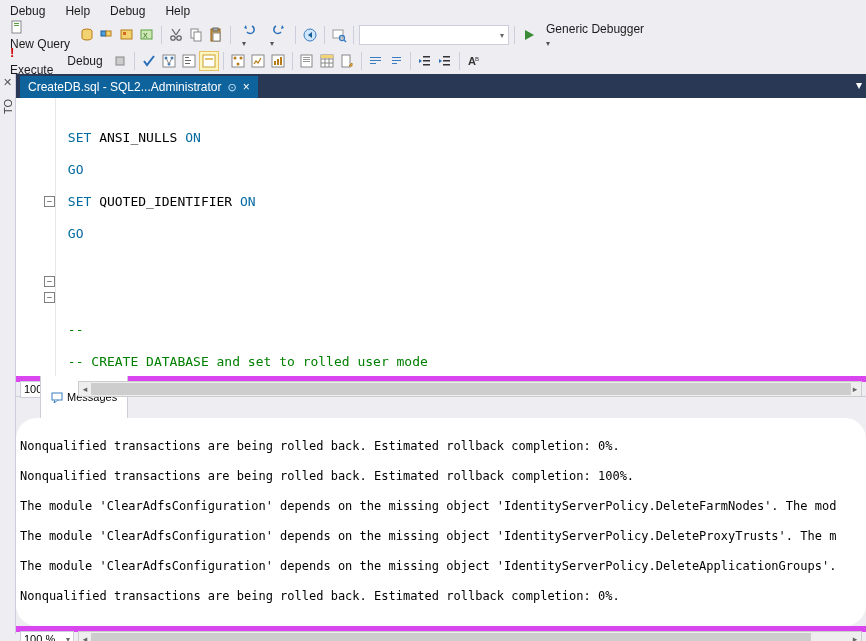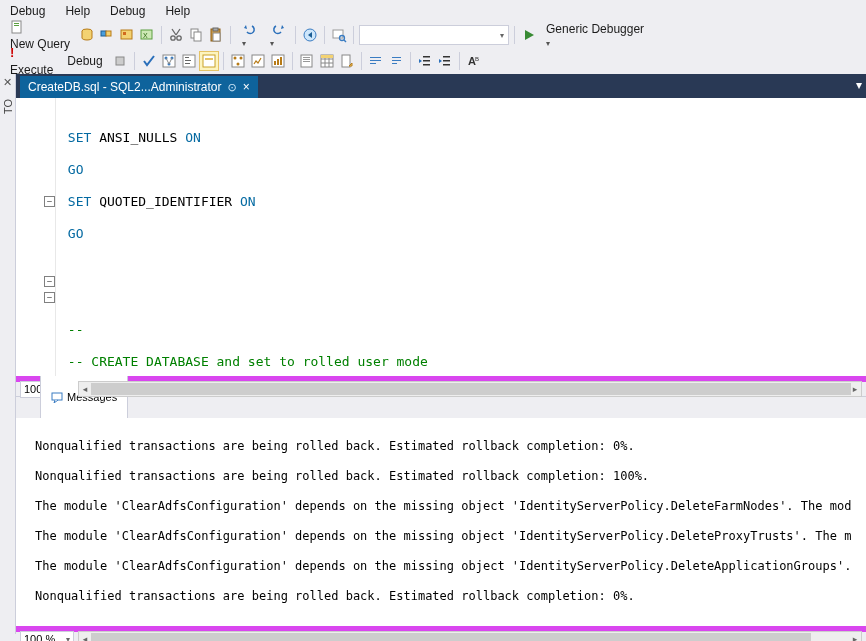--- a/index.html
+++ b/index.html
@@ -27,21 +27,21 @@
 .com { color: #008000; }
 .zoombar { height: 20px; background: #eeeef2; border-top: 6px solid #d946ef; display: flex; align-items: center; padding: 0 4px; gap: 4px; }
 .zoombar .combo2 { width: 54px; height: 17px; border: 1px solid #cccedb; background: #fff; display: flex; align-items: center; padding: 0 3px; font-size: 11px; }
 .hscroll { flex: 1; height: 16px; background: #eee; border: 1px solid #ccc; position: relative; }
 .hscroll .thumb { position: absolute; left: 12px; top: 1px; height: 12px; background: #cdcdcd; }
 .hscroll .arrow-l, .hscroll .arrow-r { position: absolute; top: 0; width: 12px; height: 14px; display: flex; align-items: center; justify-content: center; color: #666; font-size: 9px; }
 .hscroll .arrow-l { left: 0; }
 .hscroll .arrow-r { right: 0; }
 .messages-tab-bar { background: #eeeef2; border-top: 1px solid #cccedb; height: 22px; display: flex; align-items: flex-end; padding-left: 24px; }
 .messages-tab { padding: 15px 10px; background: #fff; border: 1px solid #cccedb; border-bottom: none; font-size: 11px; display: flex; align-items: center; gap: 4px; }
-.messages-panel { background: #fff; font-family: Consolas, monospace; font-size: 12px; line-height: 15px; padding: 6px 19px; height: 208px; overflow: hidden; white-space: pre; }
+.messages-panel { background: #fff; font-family: Consolas, monospace; font-size: 12px; line-height: 15px; padding: 6px 4px; height: 208px; overflow: hidden; white-space: pre; border-radius: 21px; }
 .splitter-grip { position: absolute; right: 2px; width: 14px; height: 14px; display: flex; align-items: center; justify-content: center; cursor: default; }
 .left-strip { position: absolute; left: 0; top: 74px; width: 16px; height: 560px; background: #eeeef2; border-right: 1px solid #cccedb; }
 .left-strip .closebox { width: 14px; height: 14px; margin: 1px auto; color: #555; text-align: center; font-size: 11px; line-height: 14px; cursor: default; }
 .left-strip .vlabel { writing-mode: vertical-rl; transform: rotate(180deg); font-size: 11px; color: #444; margin: 10px auto; }
 .main-col { margin-left: 16px; }
 svg { display: block; }
 </style>
 </head>
 <body>
 

